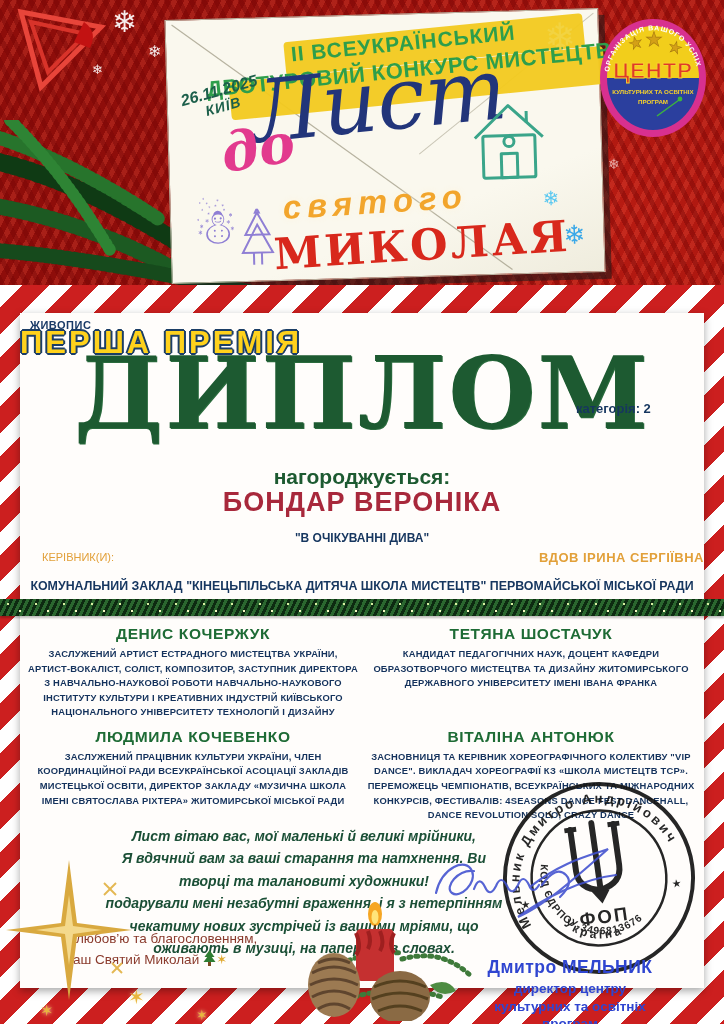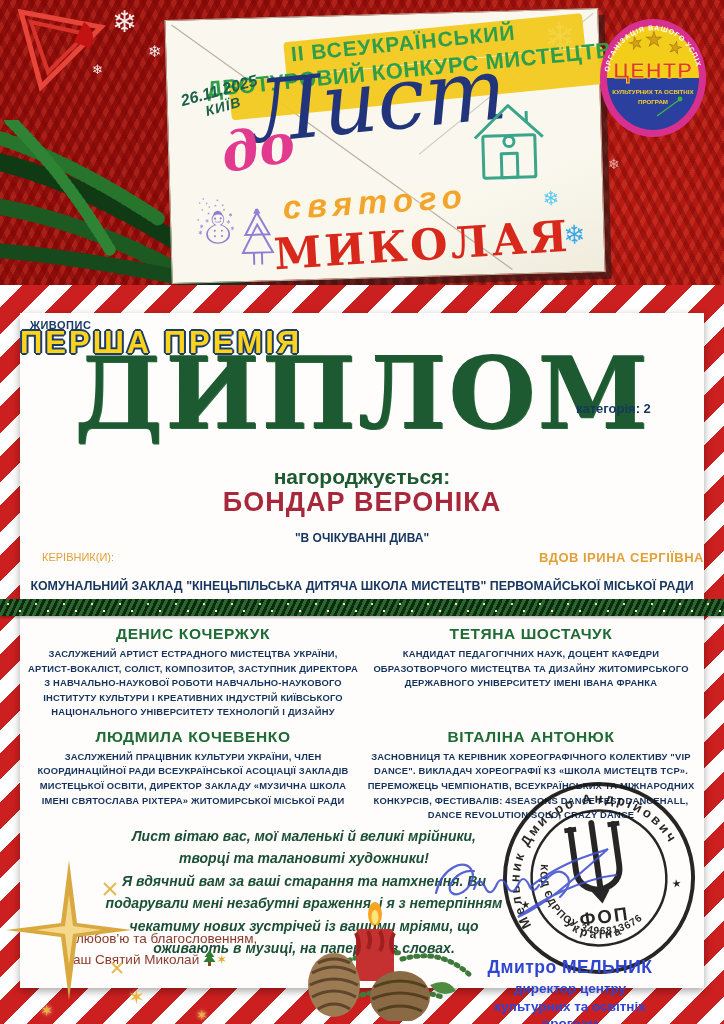--- a/index.html
+++ b/index.html
@@ -218,22 +218,22 @@
           <div class="jury-desc">ЗАСЛУЖЕНИЙ ПРАЦІВНИК КУЛЬТУРИ УКРАЇНИ, ЧЛЕН КООРДИНАЦІЙНОЇ РАДИ ВСЕУКРАЇНСЬКОЇ АСОЦІАЦІЇ ЗАКЛАДІВ МИСТЕЦЬКОЇ ОСВІТИ, ДИРЕКТОР ЗАКЛАДУ «МУЗИЧНА ШКОЛА ІМЕНІ СВЯТОСЛАВА РІХТЕРА» ЖИТОМИРСЬКОЇ МІСЬКОЇ РАДИ</div>
         </div>
         <div class="jury-cell">
           <div class="jury-name">ВІТАЛІНА АНТОНЮК</div>
           <div class="jury-desc">ЗАСНОВНИЦЯ ТА КЕРІВНИК ХОРЕОГРАФІЧНОГО КОЛЕКТИВУ "VIP DANCE". ВИКЛАДАЧ ХОРЕОГРАФІЇ КЗ «ШКОЛА МИСТЕЦТВ ТСР». ПЕРЕМОЖЕЦЬ ЧЕМПІОНАТІВ, ВСЕУКРАЇНСЬКИХ ТА МІЖНАРОДНИХ КОНКУРСІВ, ФЕСТИВАЛІВ: 4SEASONS DANCE FEST DANCEHALL, DANCE REVOLUTION SOLO, CRAZY DANCE</div>
         </div>
       </div>
 
       <div class="message">
         <div>Лист вітаю вас, мої маленькі й великі мрійники,</div>
+        <div>Я вдячний вам за ваші старання та натхнення. Ви</div>
         <div>творці та талановиті художники!</div>
-        <div>Я вдячний вам за ваші старання та натхнення. Ви</div>
         <div>подарували мені незабутні враження, і я з нетерпінням</div>
         <div>чекатиму нових зустрічей із вашими мріями, що</div>
         <div>оживають в музиці, на папері чи в словах.</div>
       </div>
 
       <div class="signoff">
         <div>З любов’ю та благословенням,</div>
         <div>
           <span>Ваш Святий Миколай</span><svg class="tree-ico" width="13" height="16" viewBox="0 0 13 16">
               <path d="M6.5 0 L1.5 7 H11.5 Z" fill="#2e7d32"></path>

